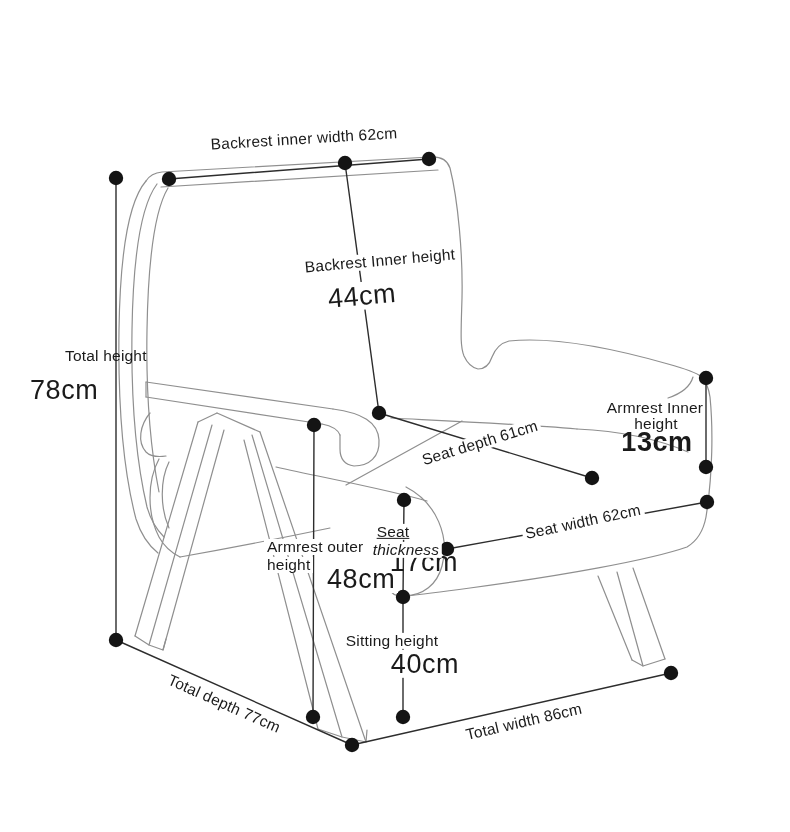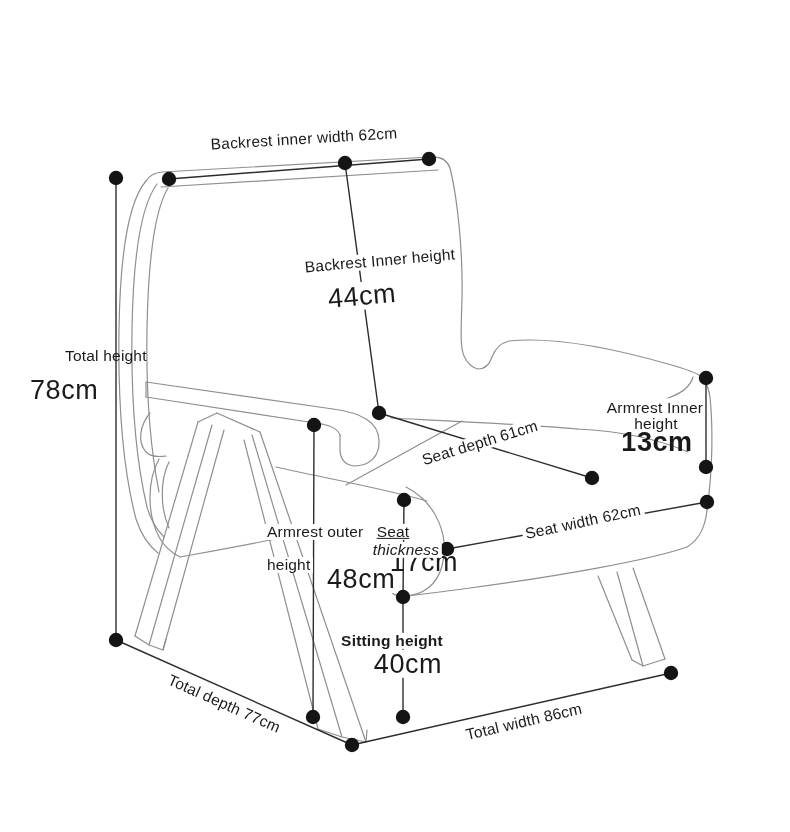--- a/index.html
+++ b/index.html
@@ -111,26 +111,26 @@
 
 <div class="lbl sm r17n bgw" style="left:480px;top:443px;">Seat depth 61cm</div>
 
 <div class="lbl sm c" style="left:655px;top:408px;">Armrest Inner</div>
 <div class="lbl sm c" style="left:656px;top:424px;">height</div>
 <div class="lbl big c" style="left:657px;top:442px;font-weight:bold;">13cm</div>
 
 <div class="lbl sm r12n bgw" style="left:583px;top:522px;">Seat width 62cm</div>
 
 <div class="lbl big bgw" style="left:278px;top:565px;margin-left:46px;">48cm</div>
-<div class="lbl sm bgw" style="left:264px;top:524px;">Armrest outer</div>
+<div class="lbl sm bgw" style="left:264px;top:539px;">Armrest outer</div>
 <div class="lbl sm bgw" style="left:264px;top:557px;">height</div>
 
 <div class="lbl sm c bgw" style="left:393px;top:532px;text-decoration:underline;">Seat</div>
 <div class="lbl big c" style="left:424px;top:562px;">17cm</div>
 <div class="lbl sm it c bgw" style="left:406px;top:550px;">thickness</div>
 
-<div class="lbl sm c bgw" style="left:392px;top:641px;font-weight:bold;">Sitting height</div>
-<div class="lbl big c bgw" style="left:408px;top:664px;">40cm</div>
+<div class="lbl sm c bgw" style="left:392px;top:641px;">Sitting height</div>
+<div class="lbl big c bgw" style="left:425px;top:664px;">40cm</div>
 
 <div class="lbl sm r24p" style="left:224px;top:704px;">Total depth 77cm</div>
 <div class="lbl sm r13n" style="left:524px;top:722px;">Total width 86cm</div>
 
 </div>
 
 </body></html>

